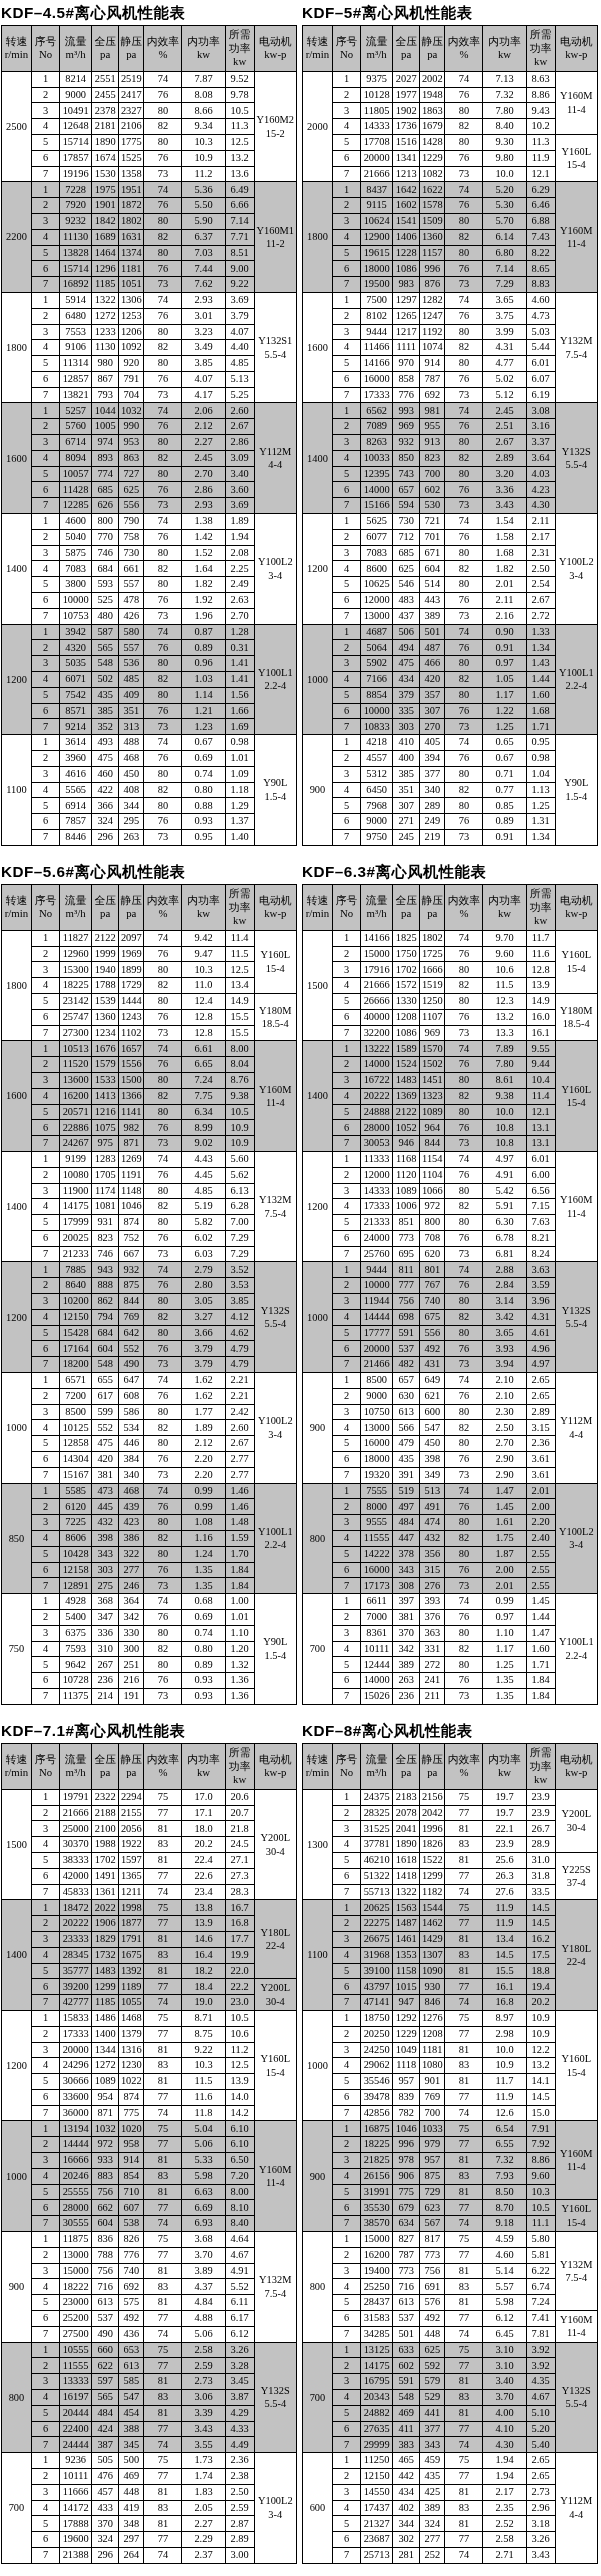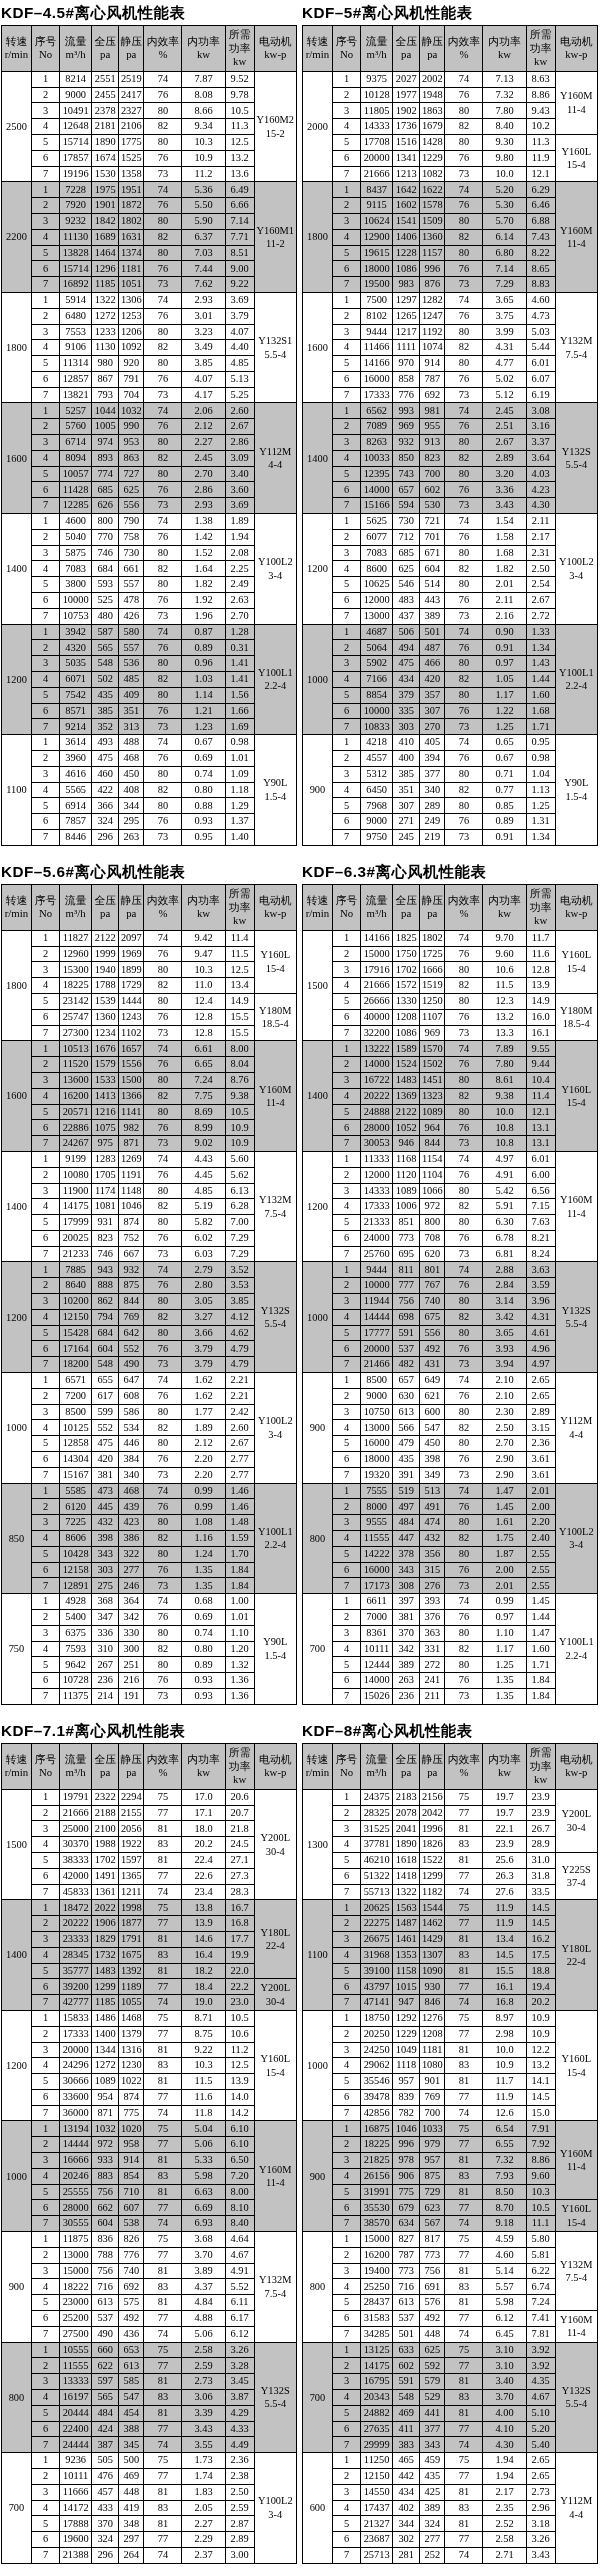--- a/index.html
+++ b/index.html
@@ -1174,21 +1174,21 @@
             <td>82</td>
             <td>7.75</td>
             <td>9.38</td>
           </tr>
           <tr class="shaded">
             <td>5</td>
             <td>20571</td>
             <td>1216</td>
             <td>1141</td>
             <td>80</td>
-            <td>8.69</td>
+            <td>6.34</td>
             <td>10.5</td>
           </tr>
           <tr class="shaded">
             <td>6</td>
             <td>22886</td>
             <td>1075</td>
             <td>982</td>
             <td>76</td>
             <td>8.99</td>
             <td>10.9</td>

